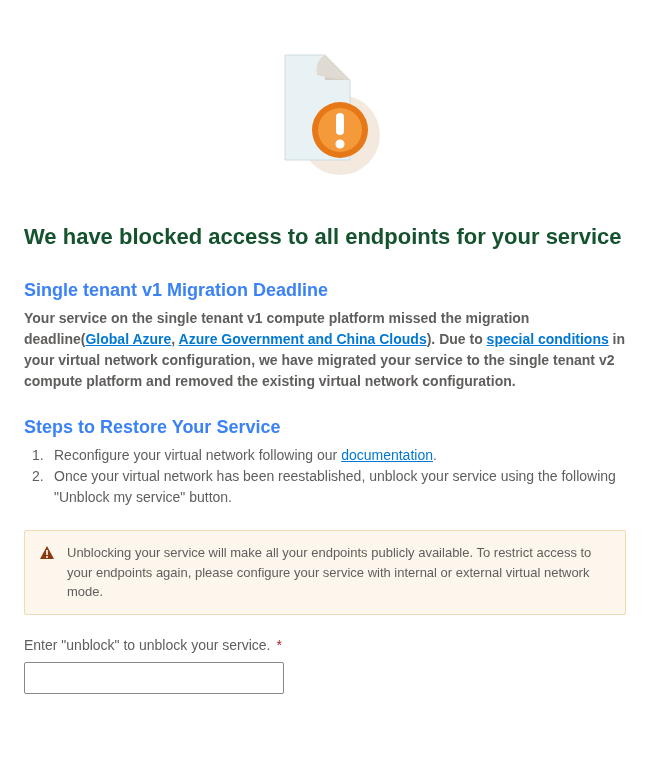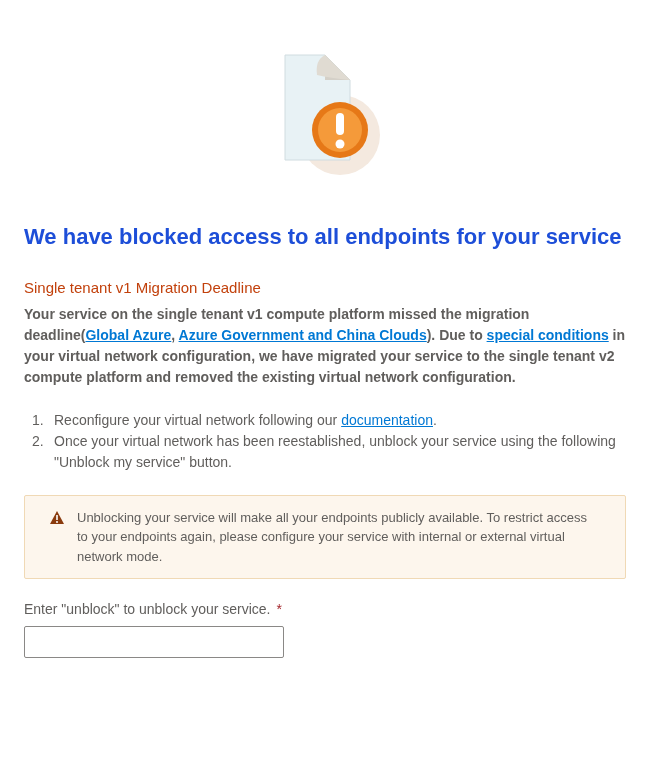--- a/index.html
+++ b/index.html
@@ -24,27 +24,27 @@
     }
     .doc-illustration {
       width: 140px;
       height: 160px;
       position: relative;
     }
     .main-title {
       font-size: 22px;
       font-weight: 600;
       margin-bottom: 24px;
-      color: #1d4ed8;
+      color: #14532d;
     }
     .section-heading {
-      font-size: 15px;
-      font-weight: 400;
+      font-size: 18px;
+      font-weight: 700;
       margin-bottom: 4px;
-      color: #c2410c;
+      color: #3b82f6;
     }
     .section-body {
       font-size: 14px;
       color: #605e5c;
       margin-bottom: 22px;
       line-height: 1.5;
       font-weight: bold;
     }
     .link {
       color: #0078d4;
@@ -62,21 +62,21 @@
       gap: 4px;
     }
     .steps .num {
       width: 18px;
       flex-shrink: 0;
     }
     .warning-box {
       background: #fdf6ed;
       border: 1px solid #f0d9b5;
       border-radius: 2px;
-      padding: 12px 24px;
+      padding: 12px 14px;
       display: flex;
       gap: 12px;
       margin-bottom: 20px;
     }
     .warning-icon {
       width: 16px;
       height: 16px;
       flex-shrink: 0;
       margin-top: 2px;
     }
@@ -134,20 +134,21 @@
   <div class="section-heading">Single tenant v1 Migration Deadline</div>
   <div class="section-body">
     <span>Your service on the single tenant v1 compute platform missed the migration deadline(</span><a class="link">Global Azure</a><span>, </span><a class="link">Azure Government and China Clouds</a><span>). Due to </span><a class="link">special conditions</a><span> in your virtual network configuration, we have migrated your service to the single tenant v2 compute platform and removed the existing virtual network configuration.</span>
   </div>
 </div>
 
 <div>
 </div>
 
 <div>
+  <div class="section-heading">Steps to Restore Your Service</div>
   <div class="steps">
     <div class="step-line">
       <span class="num">1.</span>
       <span>
         <span>Reconfigure your virtual network following our </span><a class="link">documentation</a><span>.</span>
       </span>
     </div>
     <div class="step-line">
       <span class="num">2.</span>
       <span>Once your virtual network has been reestablished, unblock your service using the following "Unblock my service" button.</span>

